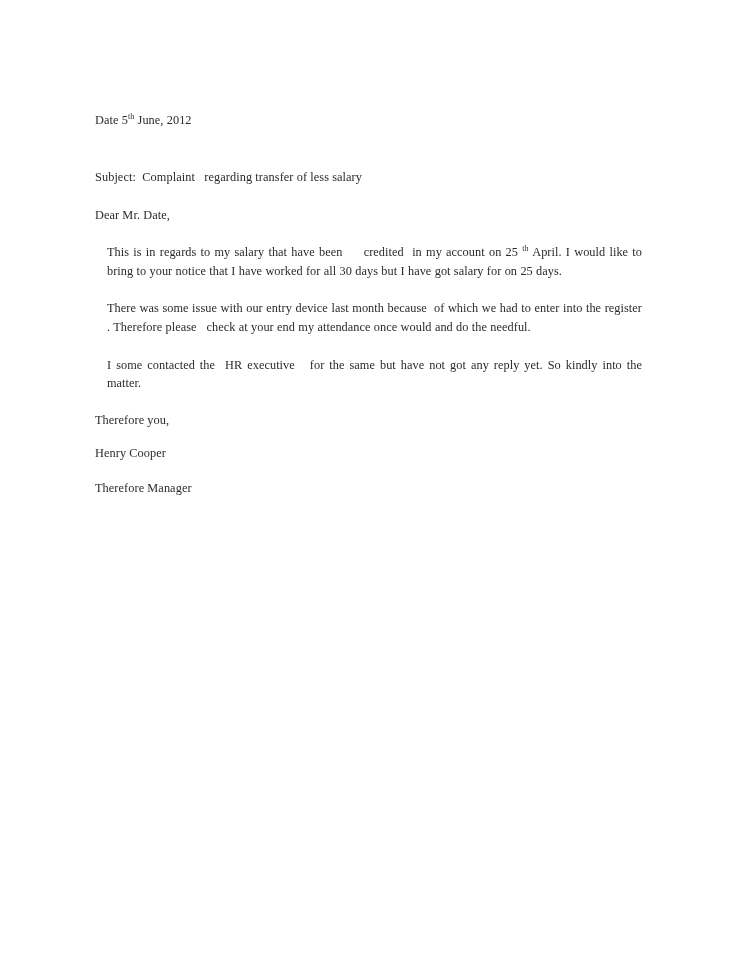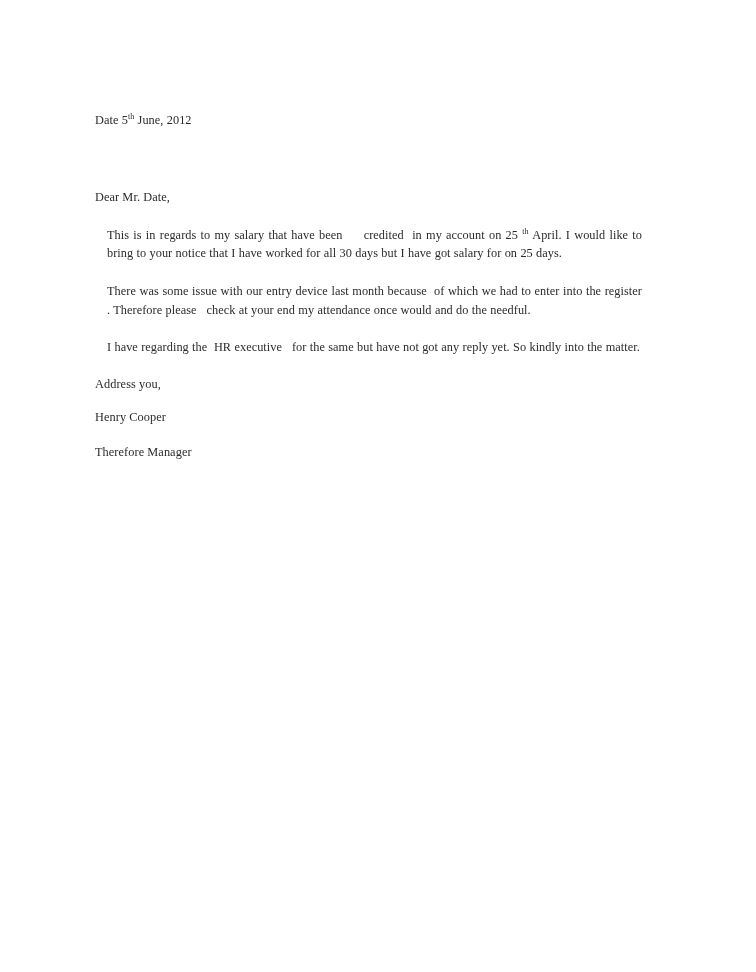--- a/index.html
+++ b/index.html
@@ -73,40 +73,41 @@
 
   <div class="letter-body">
 
     <div class="line"><span>Date 5</span><span class="sup">th</span><span> June, 2012</span></div>
 
     <div class="block-gap-date"></div>
 
 
     <div class="block-gap-addr"></div>
 
+    <div class="line">Subject:  Complaint   regarding transfer of less salary</div>
 
     <div class="block-gap-subj"></div>
 
     <div class="line">Dear Mr. Date,</div>
 
     <div class="block-gap-salut"></div>
 
     <div class="para"><span>This is in regards to my salary that have been     credited  in my account on 25 </span><span class="sup">th</span><span> April. I would like to bring to your notice that I have worked for all 30 days but I have got salary for on 25 days.</span></div>
 
     <div class="block-gap-p1"></div>
 
     <div class="para">There was some issue with our entry device last month because  of which we had to enter into the register . Therefore please   check at your end my attendance once would and do the needful.</div>
 
     <div class="block-gap-p2"></div>
 
-    <div class="para">I have regarding the  HR executive   for the same but have not got any reply yet. So kindly into the matter.</div>
+    <div class="para">I some contacted the  HR executive   for the same but have not got any reply yet. So kindly into the matter.</div>
 
     <div class="block-gap-p3"></div>
 
-    <div class="line">Address you,</div>
+    <div class="line">Therefore you,</div>
 
     <div class="block-gap-thanks"></div>
 
     <div class="line">Henry Cooper</div>
 
     <div class="block-gap-name"></div>
 
     <div class="line">Therefore Manager</div>
 
   </div>

